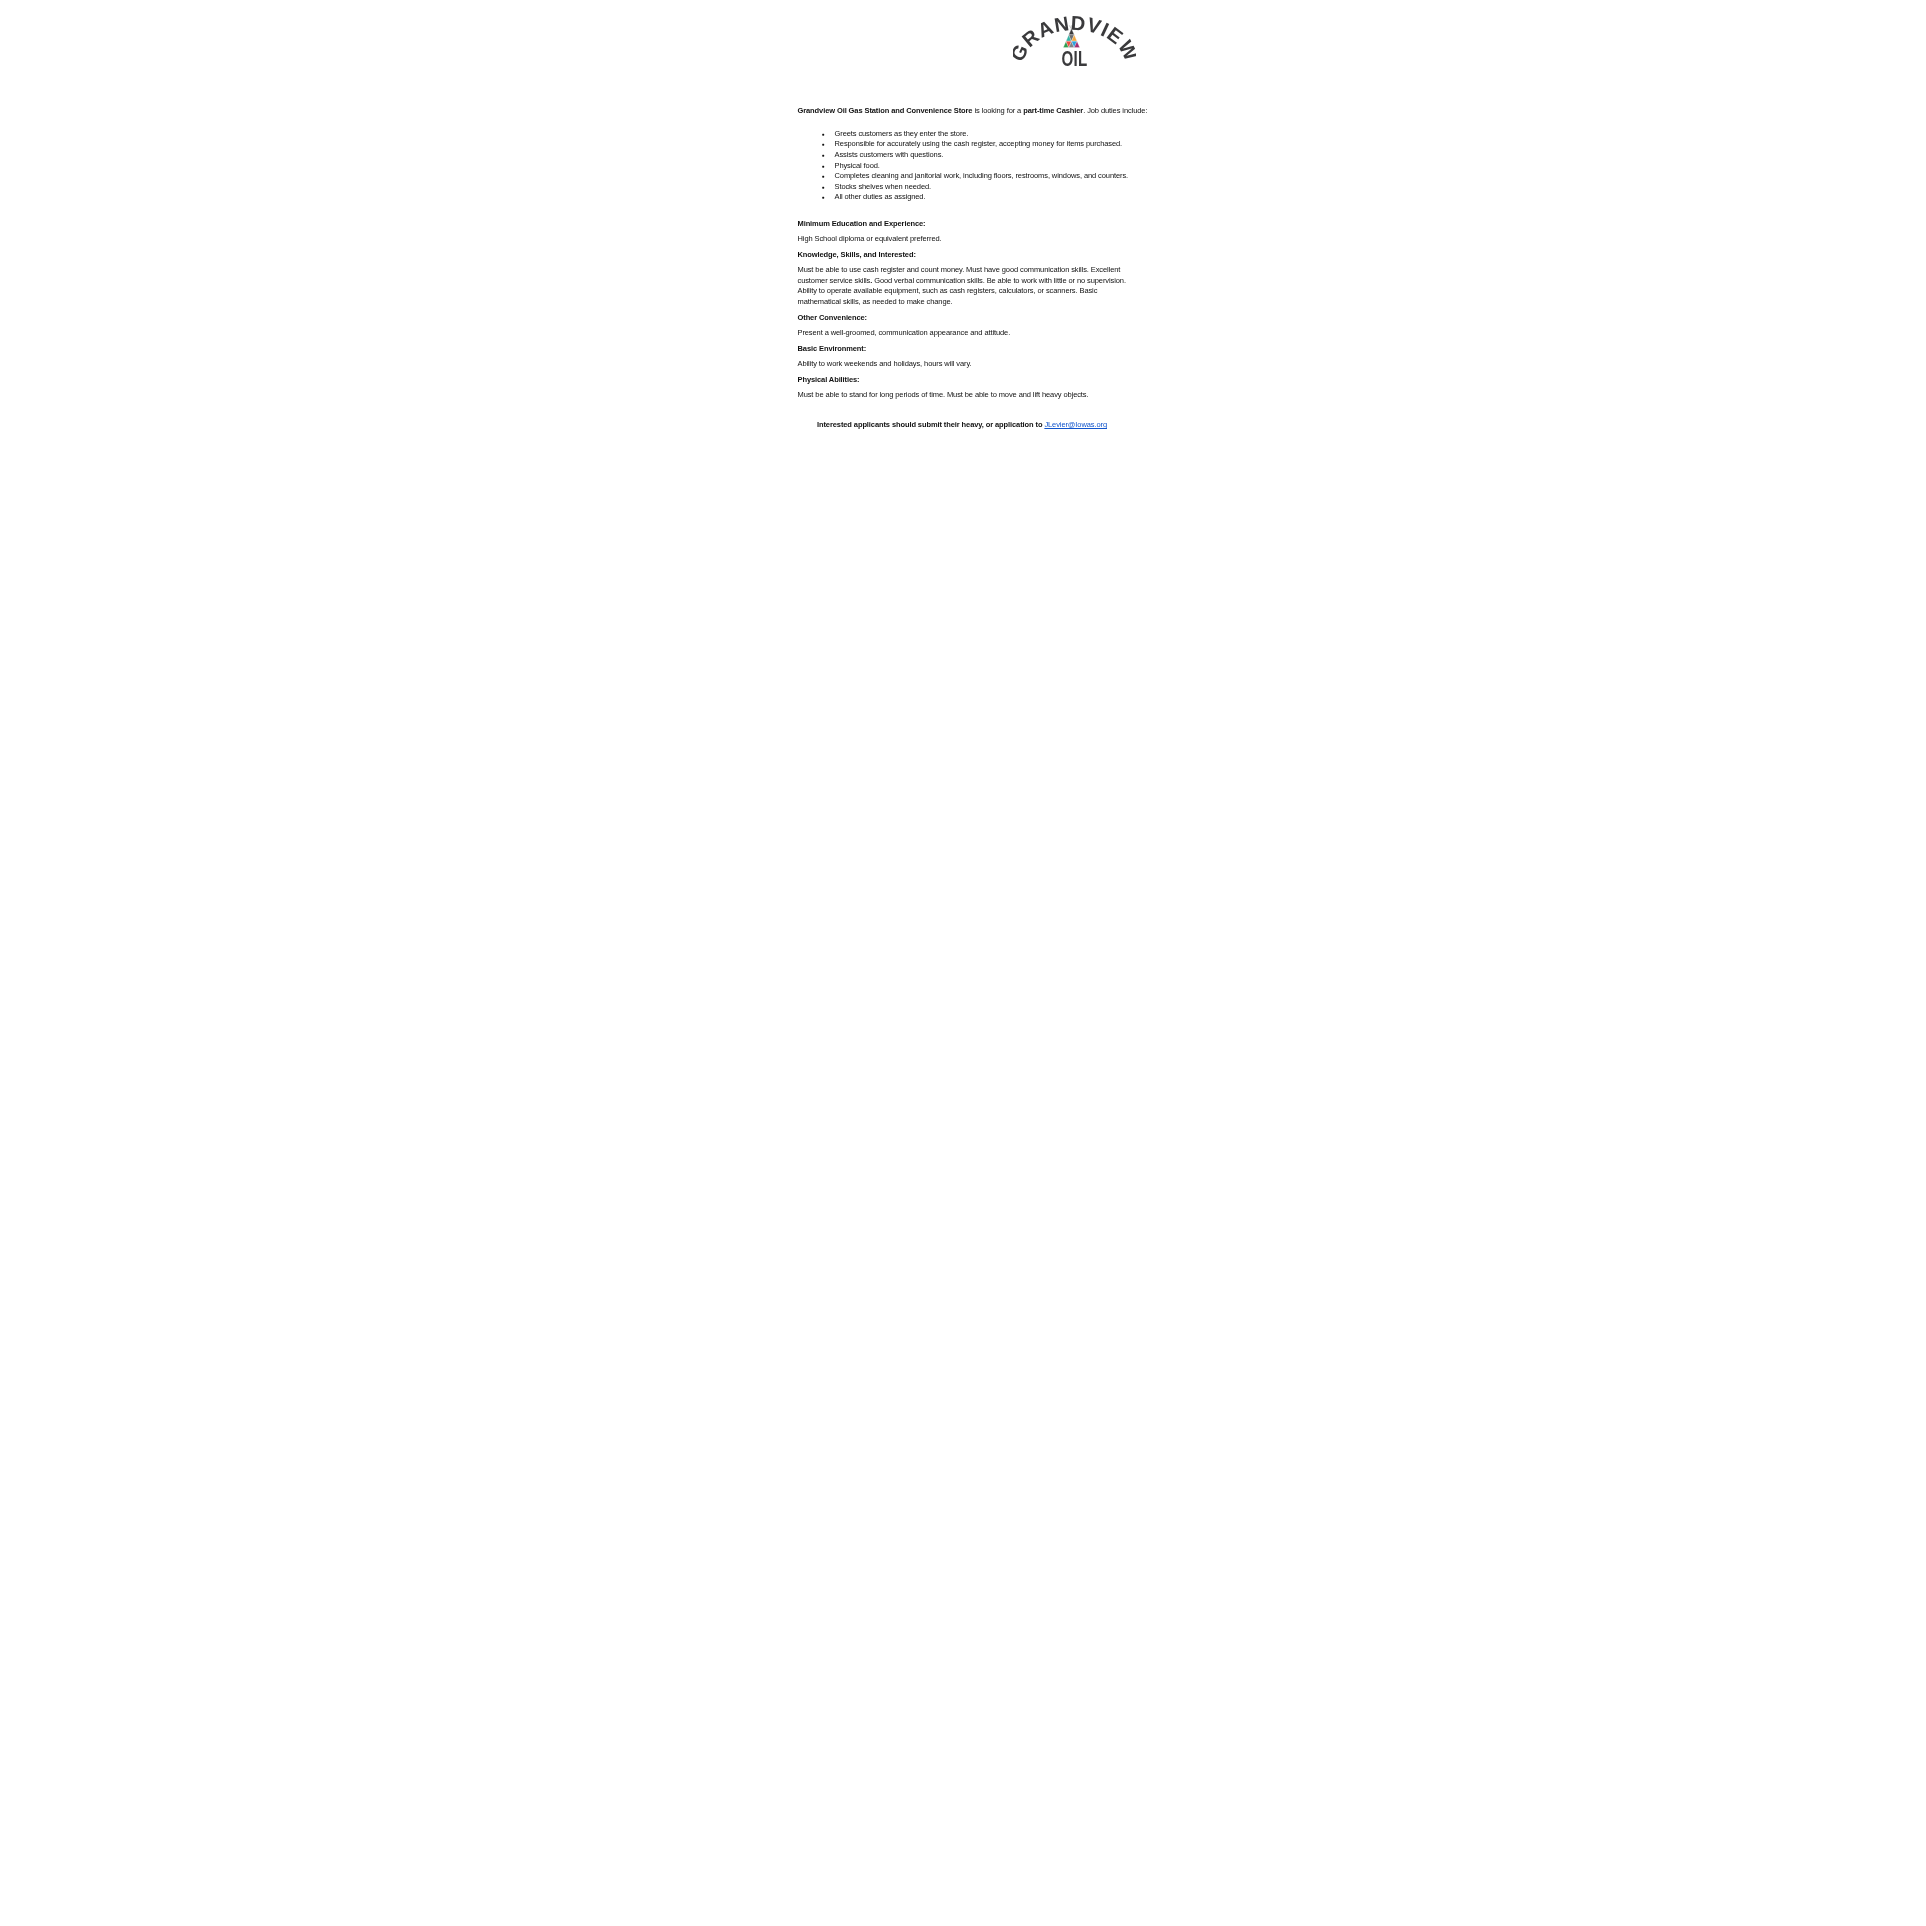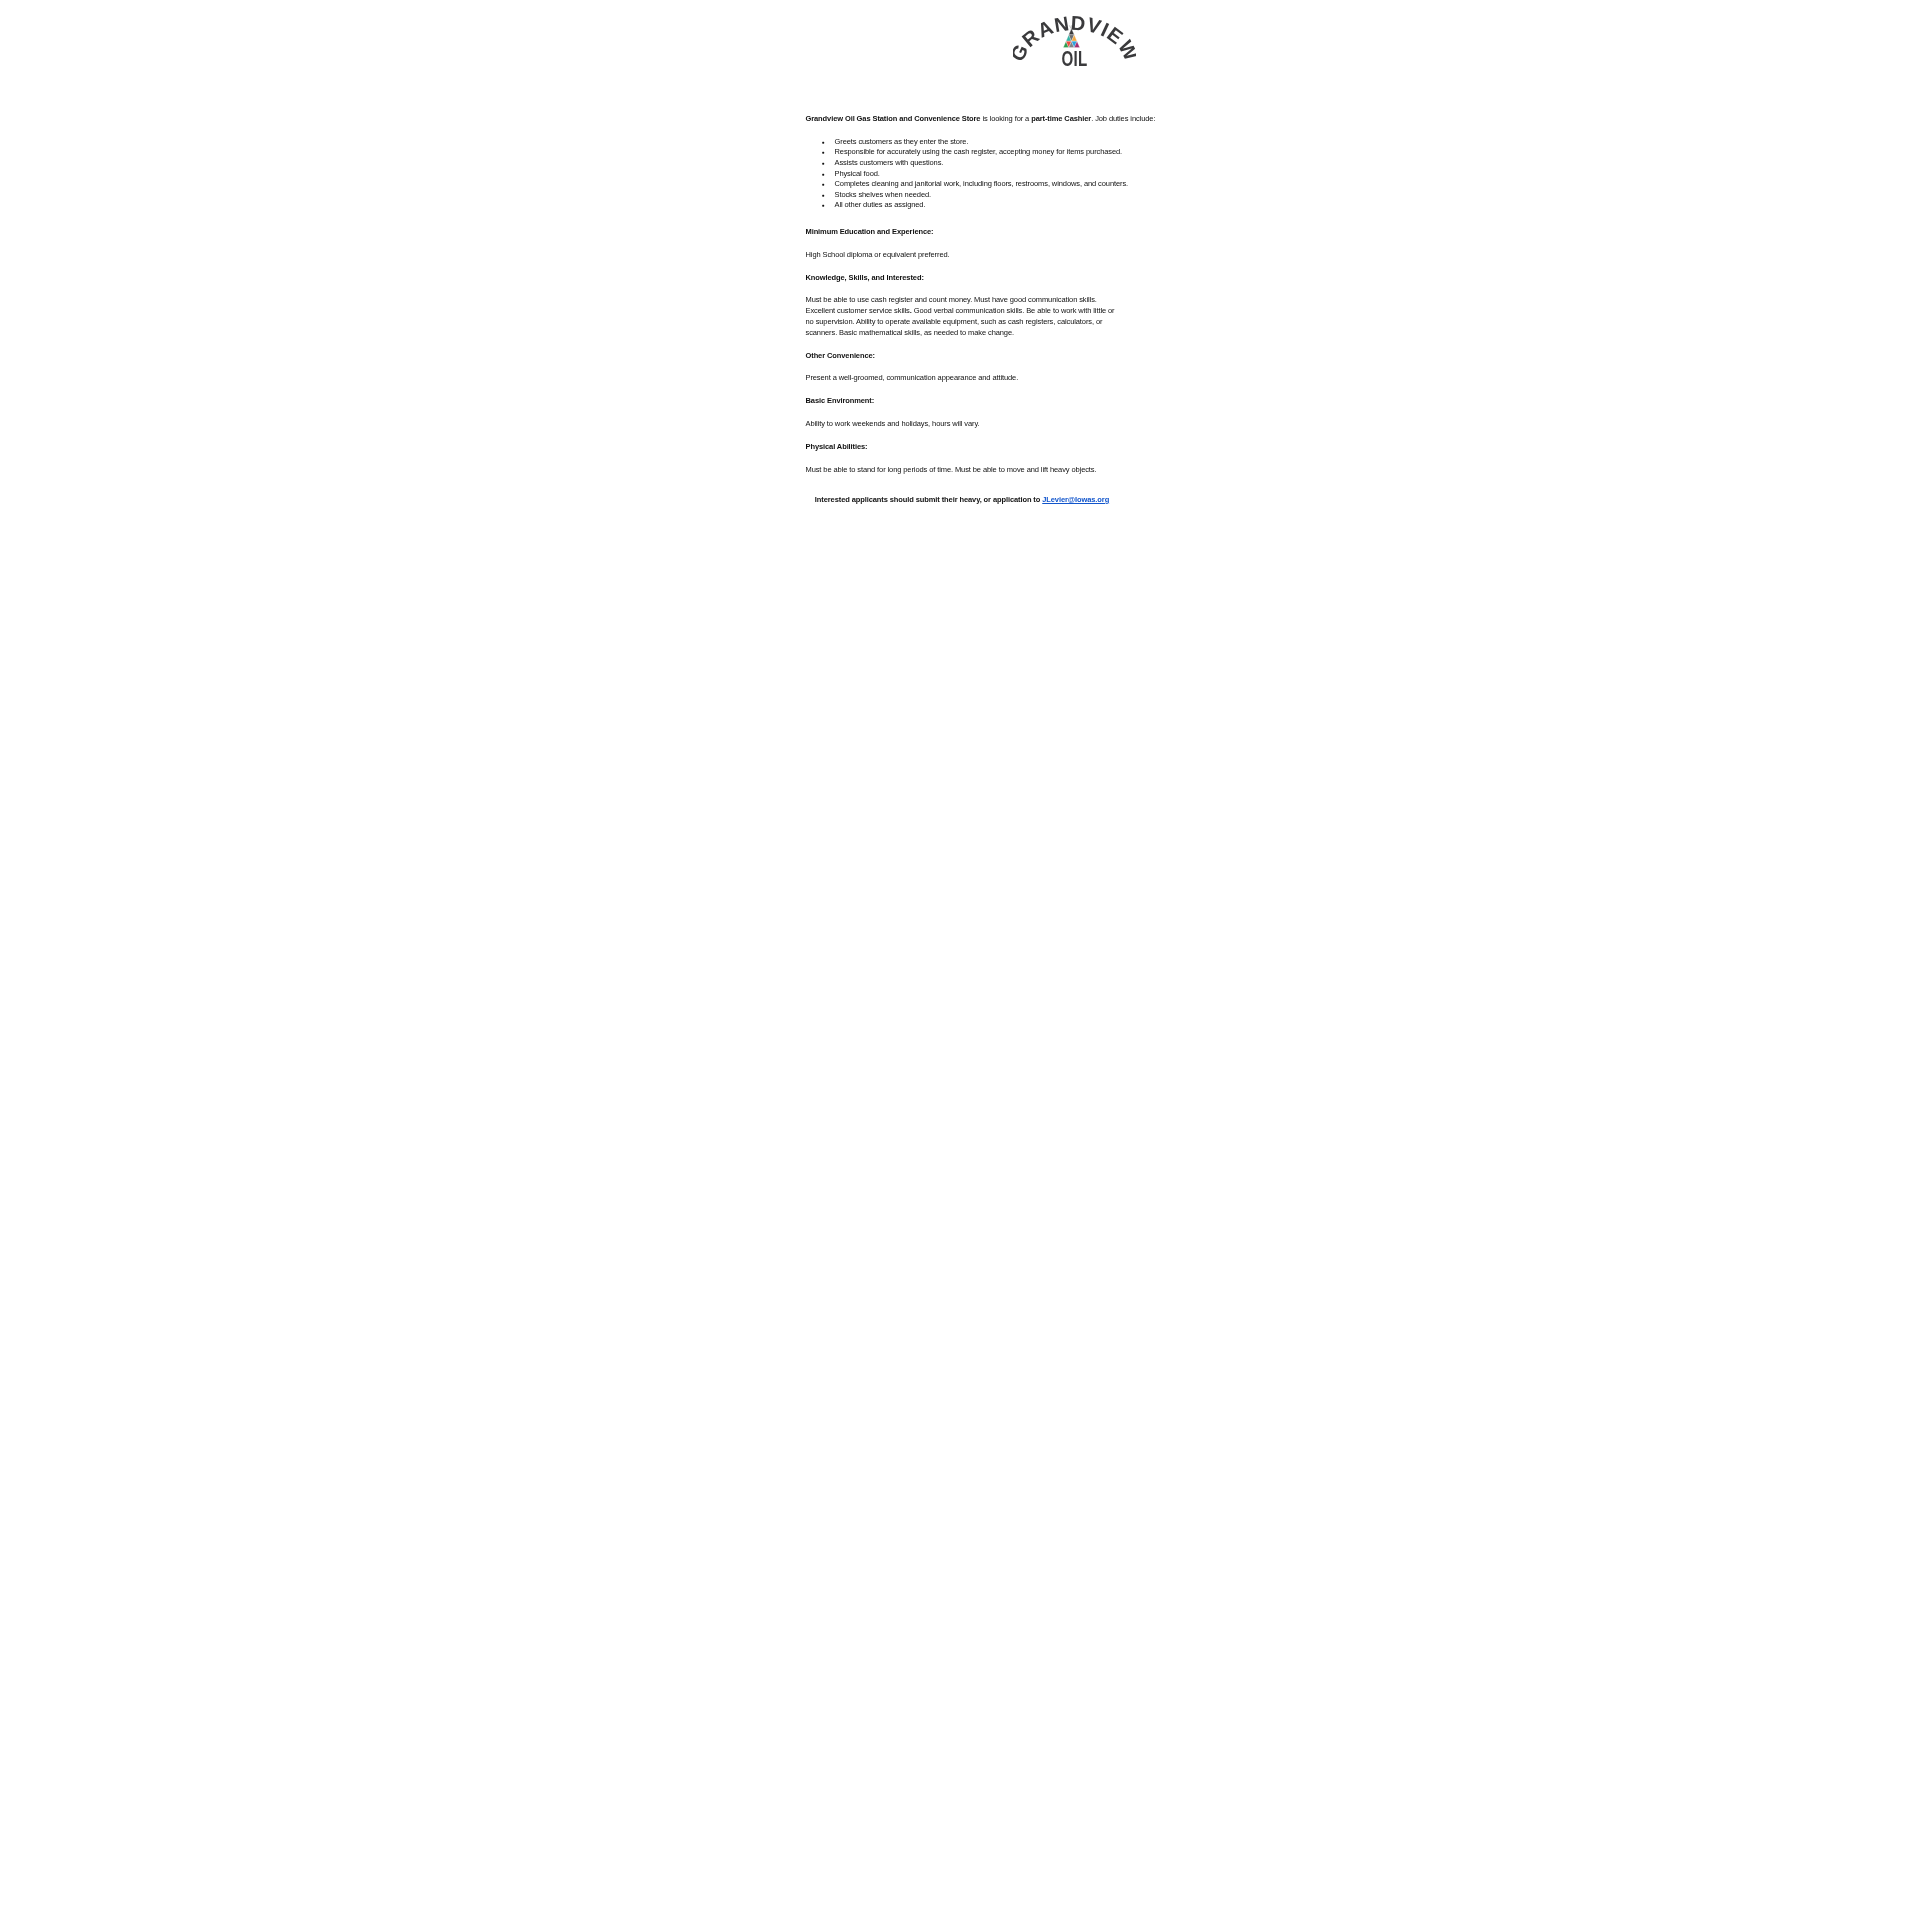--- a/index.html
+++ b/index.html
@@ -28,21 +28,21 @@
     text-align:center;
     font-weight:800;
     font-size:21.6px;
     line-height:19px;
     letter-spacing:0.4px;
     transform:scaleX(0.70);
     transform-origin:50% 0;
   }
   
   .content{padding:102px 54px 0 52px;}
-  .content p{margin:12px;font-size:7.5px;line-height:10.8px;letter-spacing:-0.1px;}
+  .content p{margin:4px;font-size:7.5px;line-height:10.8px;letter-spacing:-0.1px;}
   b,.bold{font-weight:700;}
   .intro{white-space:nowrap;margin-bottom:5.8px !important;}
   ul.duties{list-style:none;margin:12px;padding:0;}
   ul.duties li{
     position:relative;
     padding-left:29px;
     font-size:7.5px;
     line-height:10.6px;
     letter-spacing:-0.1px;
     white-space:nowrap;
@@ -140,17 +140,17 @@
     <div class="section">
       <p class="head">Basic Environment:</p>
       <p class="oneline">Ability to work weekends and holidays, hours will vary.</p>
     </div>
 
     <div class="section">
       <p class="head">Physical Abilities:</p>
       <p class="oneline">Must be able to stand for long periods of time. Must be able to move and lift heavy objects.</p>
     </div>
 
-    <p class="apply"><span>Interested applicants should submit their heavy, or application to </span><a style="color:#1155cc;font-weight:bold;">JLevier@Iowas.org</a></p>
+    <p class="apply"><span>Interested applicants should submit their heavy, or application to </span><a style="color:#1155cc;">JLevier@Iowas.org</a></p>
 
   </div>
 </div>
 
 
 </body></html>

